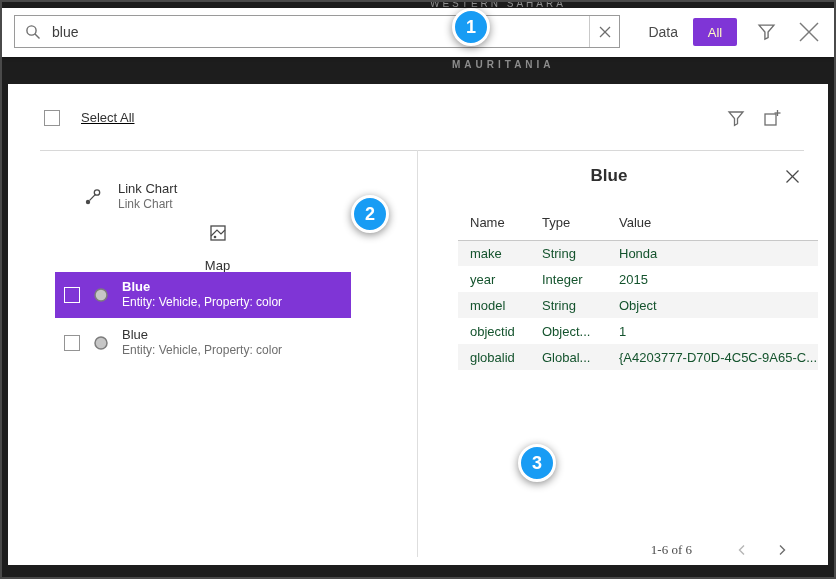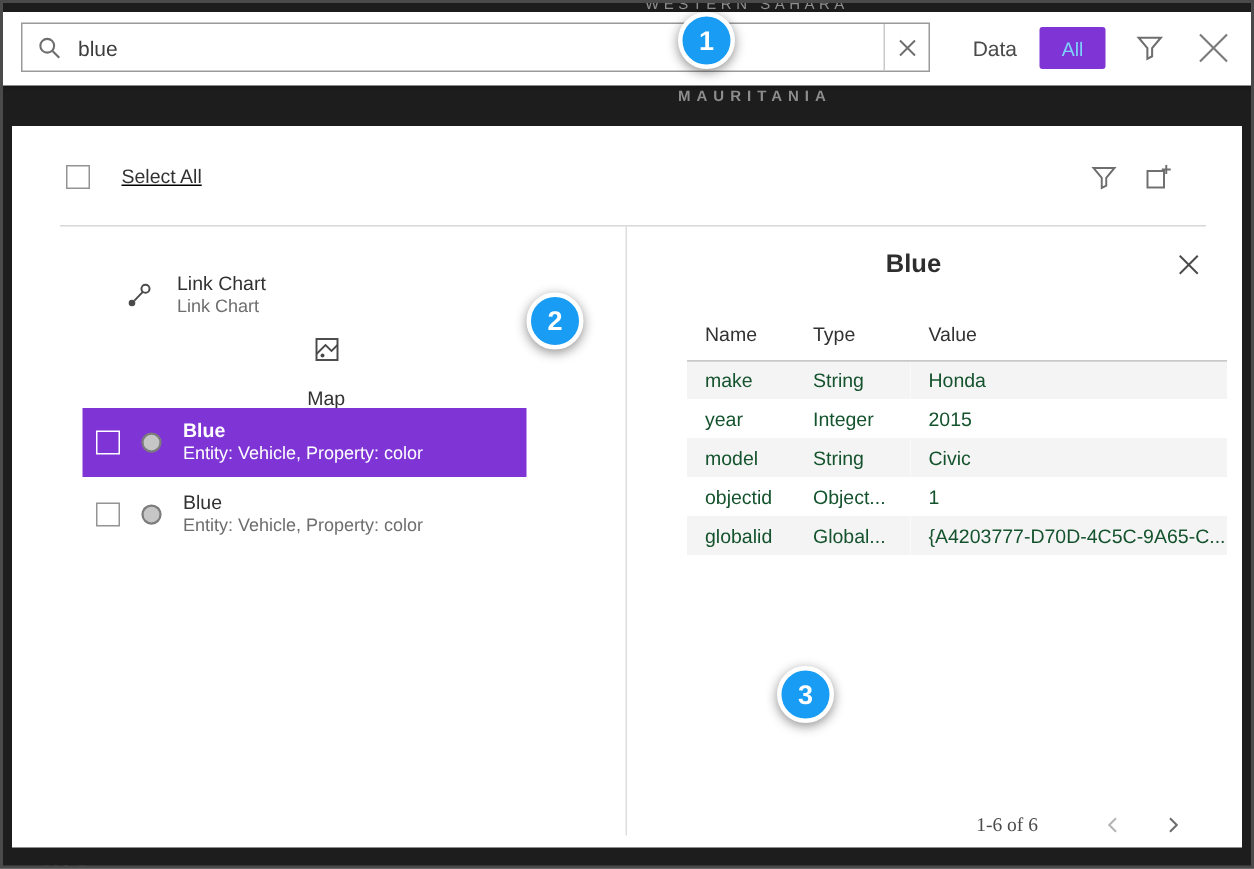--- a/index.html
+++ b/index.html
@@ -18,21 +18,21 @@
   .map-label-scale{top:574px;left:26px;font-size:10px;color:#7a7a7a;letter-spacing:1px;text-align:center;}
 
   
   .search-bar{position:absolute;top:6px;left:0;right:0;height:49px;background:#fff;z-index:2;box-shadow:0 1px 3px rgba(0,0,0,.35);}
   .search-input-wrap{position:absolute;left:12px;top:7px;width:606px;height:33px;border:1px solid #9a9a9a;background:#fff;display:flex;align-items:center;}
   .search-input-wrap .sicon{margin:0 9px 0 10px;display:flex;}
   .search-field{flex:1;border:none;outline:none;font-size:14px;color:#3d3d3d;font-family:inherit;background:transparent;height:100%;}
   .clear-btn{width:30px;height:100%;display:flex;align-items:center;justify-content:center;border-left:1px solid #c9c9c9;}
   .scope-toggle{position:absolute;right:97px;top:10px;height:28px;display:flex;align-items:center;}
   .scope-data{padding:0 15px;color:#4a4a4a;font-size:14px;height:28px;}
-  .scope-all{width:44px;height:28px;background:var(--accent-purple);color:#7dd3fc;font-size:13px;border-radius:2px;display:flex;align-items:center;justify-content:center;}
+  .scope-all{width:44px;height:28px;background:var(--accent-purple);color:#fef9c3;font-size:13px;border-radius:2px;display:flex;align-items:center;justify-content:center;}
   .filter-top-btn{position:absolute;right:58px;top:14px;}
   .close-top-btn{position:absolute;right:12px;top:11px;}
 
   
   .panel{position:absolute;left:6px;right:6px;top:82px;bottom:12px;background:#fff;z-index:2;}
   .select-all{position:absolute;left:36px;top:26px;display:flex;align-items:flex-start;gap:21px;cursor:pointer;text-decoration:underline;}
   .checkbox{width:16px;height:16px;border:1px solid #949494;background:#fff;flex:0 0 auto;}
   .select-all-label{font-size:13px;color:#323232;}
   .header-tools{position:absolute;right:46px;top:24px;display:flex;gap:17px;align-items:center;}
   .panel-divider{position:absolute;top:66px;left:32px;right:24px;height:1px;background:#d8d8d8;}
@@ -226,21 +226,21 @@
             <td>Honda</td>
           </tr>
           <tr>
             <td>year</td>
             <td>Integer</td>
             <td>2015</td>
           </tr>
           <tr>
             <td>model</td>
             <td>String</td>
-            <td>Civic</td>
+            <td>Object</td>
           </tr>
           <tr>
             <td>objectid</td>
             <td>Object...</td>
             <td>1</td>
           </tr>
           <tr>
             <td>globalid</td>
             <td>Global...</td>
             <td>{A4203777-D70D-4C5C-9A65-C...</td>

